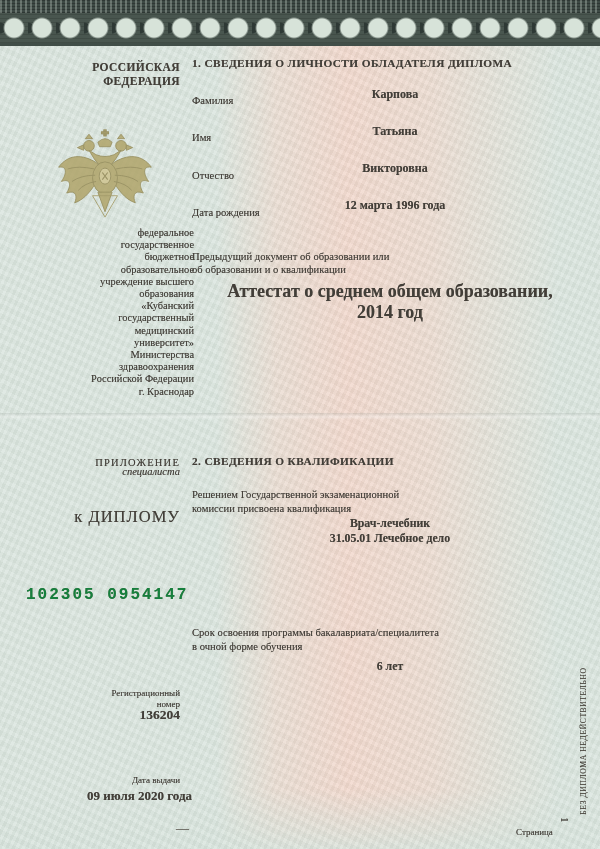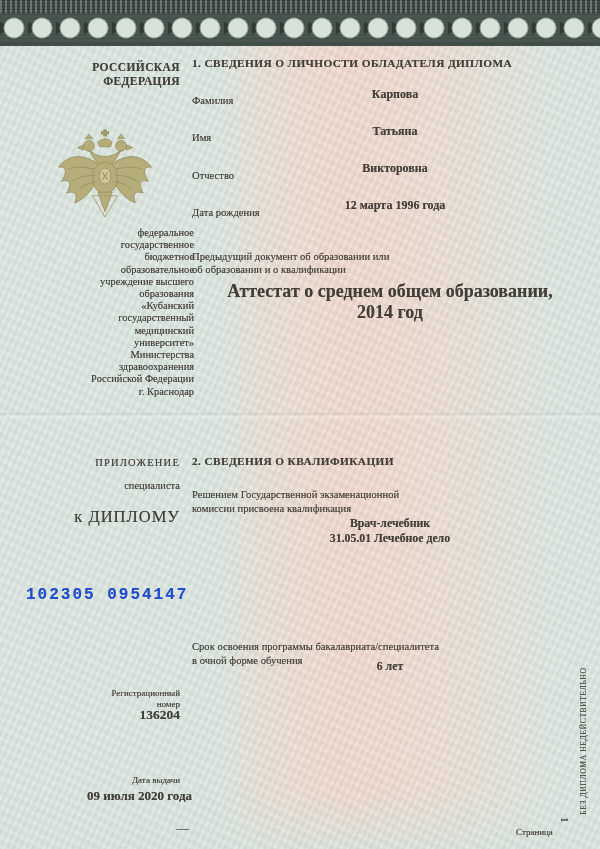--- a/index.html
+++ b/index.html
@@ -64,41 +64,41 @@
   }
   .txt { position:absolute; color:#423e38; text-shadow:0 0 .5px rgba(66,62,56,.55); }
   .center { text-align:right; }
   .b { font-weight:700; }
   
   .country { left:30px; top:60px; width:150px; font-size:11.5px; font-weight:700; letter-spacing:.4px; line-height:14px; }
   .coat { position:absolute; left:50px; top:128px; width:110px; height:98px; }
   .institution { left:18px; top:227px; width:176px; font-size:10.4px; line-height:12.2px; }
   .sup1 { left:30px; top:457px; width:150px; font-size:10.5px; letter-spacing:1.2px; }
   .sup2 { left:30px; top:471px; width:150px; font-size:16.5px; letter-spacing:1px;margin-top:36px; }
-  .sup3 { left:30px; top:480px; width:150px; font-size:10.5px; }
+  .sup3 { left:30px; top:466px; width:150px; font-size:10.5px;font-style:italic; }
   .serial {
     left:26px; top:586px; width:190px;
     font-family:"Liberation Mono", monospace;
     font-size:16px; font-weight:700; letter-spacing:2px;
-    color:#1d4ed8; text-shadow:0 0 .6px rgba(124,74,66,.6);
+    color:#15803d; text-shadow:0 0 .6px rgba(124,74,66,.6);
   }
   .reg-label { left:30px; top:688px; width:150px; font-size:9px; line-height:10.5px; }
   .reg-value { left:30px; top:707px; width:150px; font-size:13.5px; }
   .issue-label { left:30px; top:775px; width:150px; font-size:9px; }
   .issue-value { left:18px; top:788px; width:174px; font-size:13px; }
   
   .s1-title { left:192px; top:57px; width:390px; font-size:11.3px; font-weight:700; letter-spacing:.4px; }
   .f-label { left:192px; width:160px; font-size:10.6px; }
   .f-value { left:230px; width:330px; font-size:12px; font-weight:700; text-align:center; }
   .prev-label { left:192px; top:250px; width:330px; font-size:10.6px; line-height:13px; }
   .prev-value { left:210px; top:281px; width:360px; font-size:18px; font-weight:700; text-align:center; }
   .s2-title { left:192px; top:455px; width:390px; font-size:11.3px; font-weight:700; letter-spacing:.4px; }
   .decision { left:192px; top:488px; width:340px; font-size:10.6px; line-height:13.5px; }
   .qual { left:210px; top:516px; width:360px; font-size:11.8px; font-weight:700; line-height:14.5px; text-align:center; }
-  .dur-label { left:192px; top:640px; width:360px; font-size:10.6px; line-height:13.5px; }
+  .dur-label { left:192px; top:626px; width:360px; font-size:10.6px; line-height:13.5px; }
   .dur-value { left:210px; top:659px; width:360px; font-size:11.8px; font-weight:700; text-align:center; }
   
   .dash-mark { left:176px; top:820px; width:24px; font-size:13px; color:#5a564e; }
   .page-label { left:516px; top:827px; width:60px; font-size:9px; }
   .page-number { left:558px; top:818px; width:14px; font-size:11px; transform:rotate(90deg); }
   .edge-vertical {
     left:505px; top:735px; width:160px; height:12px;
     font-size:7.6px; letter-spacing:.6px; text-align:center;
     transform:rotate(-90deg);
     color:#4a463f;

